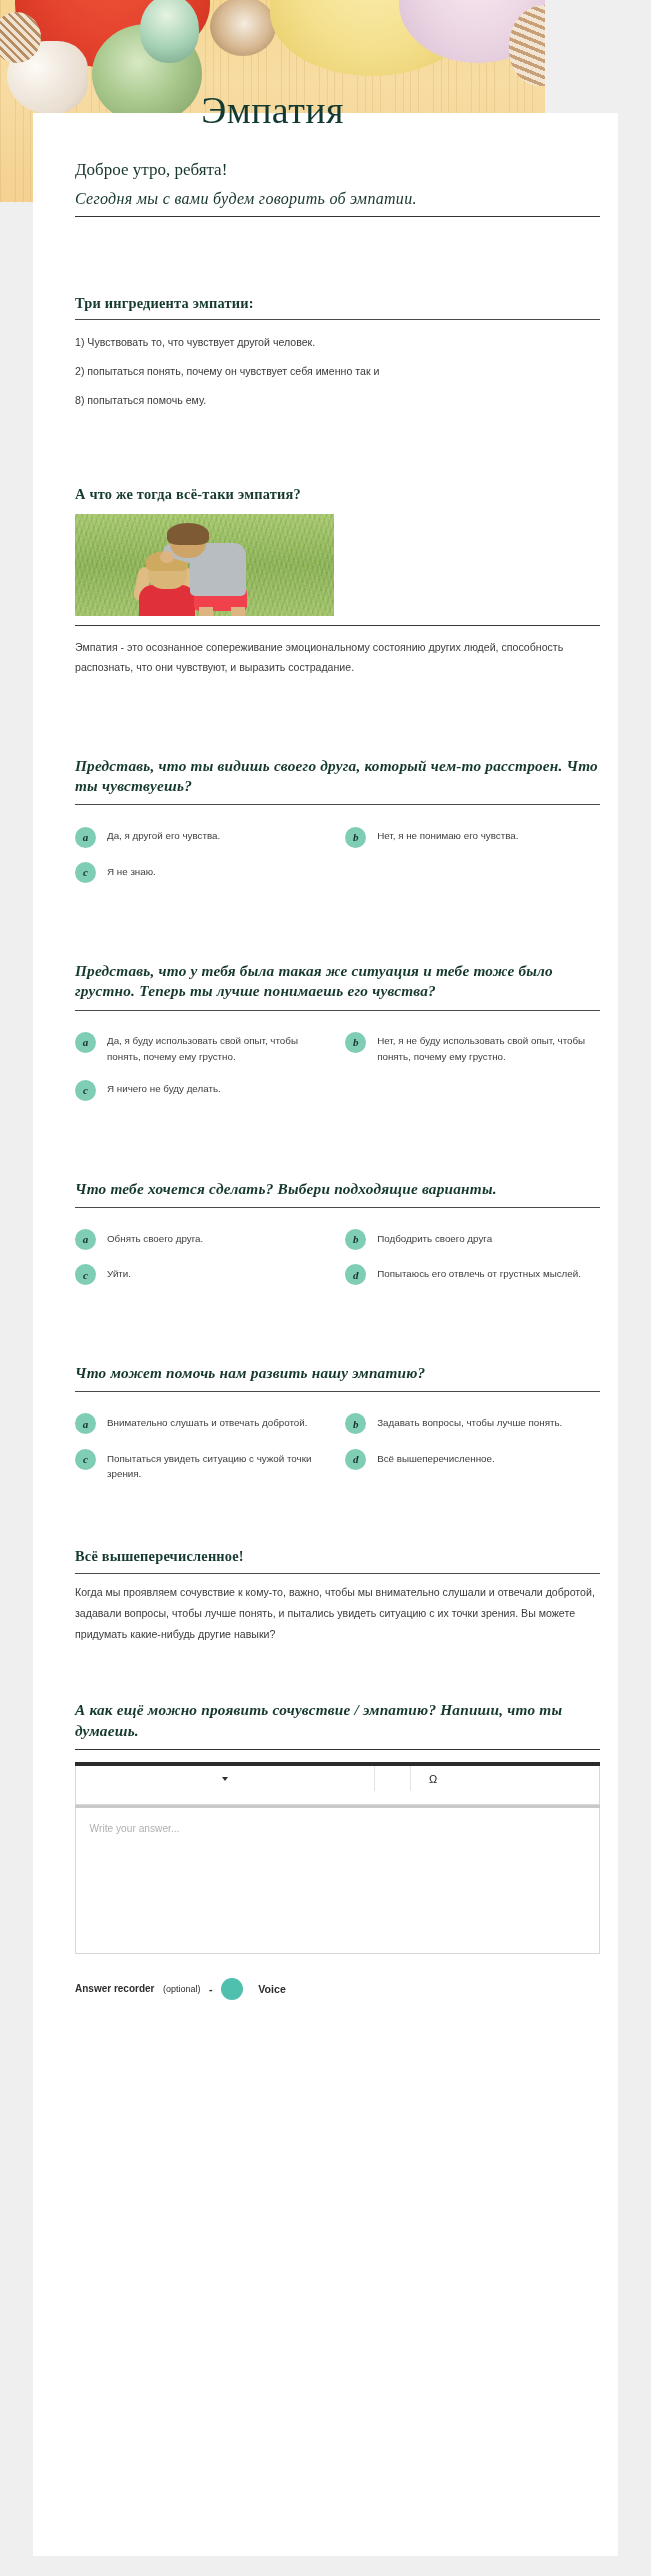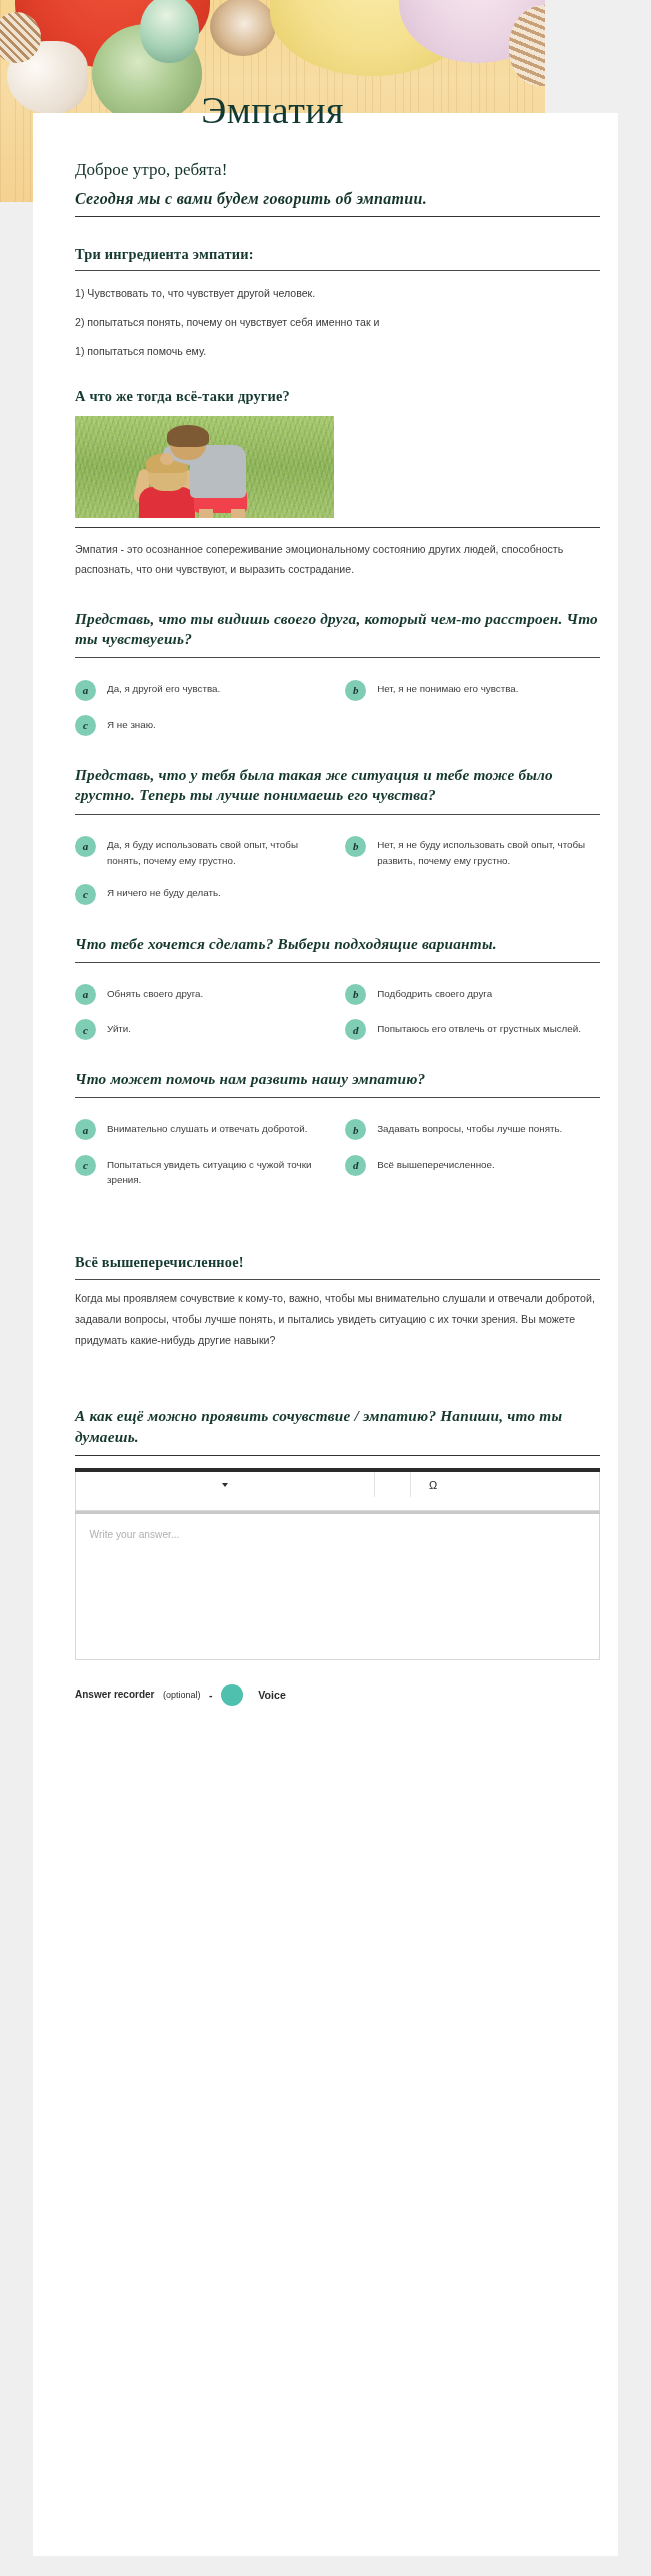--- a/index.html
+++ b/index.html
@@ -54,21 +54,21 @@
 
   
   .greeting {
     font-family: "Liberation Serif", serif;
     font-size: 17px;
     color: #16352d;
     margin-bottom: 10.2px;
   }
   .greeting-bold {
     font-family: "Liberation Serif", serif;
-    font-weight: bold;
+    font-weight: normal;
     font-style: italic;
     font-size: 16px;
     color: #15352c;
     letter-spacing: 0.3px;
   }
   .rule {
     border: none;
     border-top: 1.3px solid #35332f;
     margin: 7.6px 0 0 0;
   }
@@ -94,21 +94,21 @@
     font-size: 10.6px;
     line-height: 1.95;
     color: #3c3c3c;
   }
   .list-line {
     font-size: 10.6px;
     line-height: 1.4;
     color: #3a3a3a;
     margin-top: 14.4px;
   }
-  .block-lg { margin-top: 29px; }
+  .block-lg { margin-top: 78px; }
 
   
   .photo {
     width: 259px;
     height: 102px;
     margin-top: 11px;
     position: relative;
     overflow: hidden;
     background: linear-gradient(180deg, #9cc062 0%, #86b052 55%, #9fc169 100%);
   }
@@ -267,25 +267,25 @@
     <div class="greeting">Доброе утро, ребята!</div>
     <div class="greeting-bold">Сегодня мы с вами будем говорить об эмпатии.</div>
     <hr class="rule">
   </div>
 
   <div class="block-lg">
     <h2 class="section-title">Три ингредиента эмпатии:</h2>
     <hr class="rule rule-thin">
     <div class="list-line">1) Чувствовать то, что чувствует другой человек.</div>
     <div class="list-line">2) попытаться понять, почему он чувствует себя именно так и</div>
-    <div class="list-line">1) попытаться помочь ему.</div>
-  </div>
-
-  <div class="block-lg">
-    <h2 class="section-title">А что же тогда всё-таки другие?</h2>
+    <div class="list-line">8) попытаться помочь ему.</div>
+  </div>
+
+  <div class="block-lg">
+    <h2 class="section-title">А что же тогда всё-таки эмпатия?</h2>
     <div class="photo">
       <div class="grass"></div>
       <div class="kid-a-arm1"></div>
       <div class="kid-a-arm2"></div>
       <div class="kid-a-body"></div>
       <div class="kid-a-head"></div>
       <div class="kid-a-hair"></div>
       <div class="kid-b-short"></div>
       <div class="kid-b-leg1"></div>
       <div class="kid-b-leg2"></div>
@@ -321,21 +321,21 @@
   <div class="block-lg">
     <h2 class="q-title">Представь, что у тебя была такая же ситуация и тебе тоже было грустно. Теперь ты лучше понимаешь его чувства?</h2>
     <hr class="rule rule-thin">
     <div class="options">
       <div class="option">
         <span class="bullet">a</span>
         <span class="option-text">Да, я буду использовать свой опыт, чтобы понять, почему ему грустно.</span>
       </div>
       <div class="option">
         <span class="bullet">b</span>
-        <span class="option-text">Нет, я не буду использовать свой опыт, чтобы развить, почему ему грустно.</span>
+        <span class="option-text">Нет, я не буду использовать свой опыт, чтобы понять, почему ему грустно.</span>
       </div>
       <div class="option">
         <span class="bullet">c</span>
         <span class="option-text">Я ничего не буду делать.</span>
       </div>
     </div>
   </div>
 
   <div class="block-lg">
     <h2 class="q-title">Что тебе хочется сделать? Выбери подходящие варианты.</h2>

